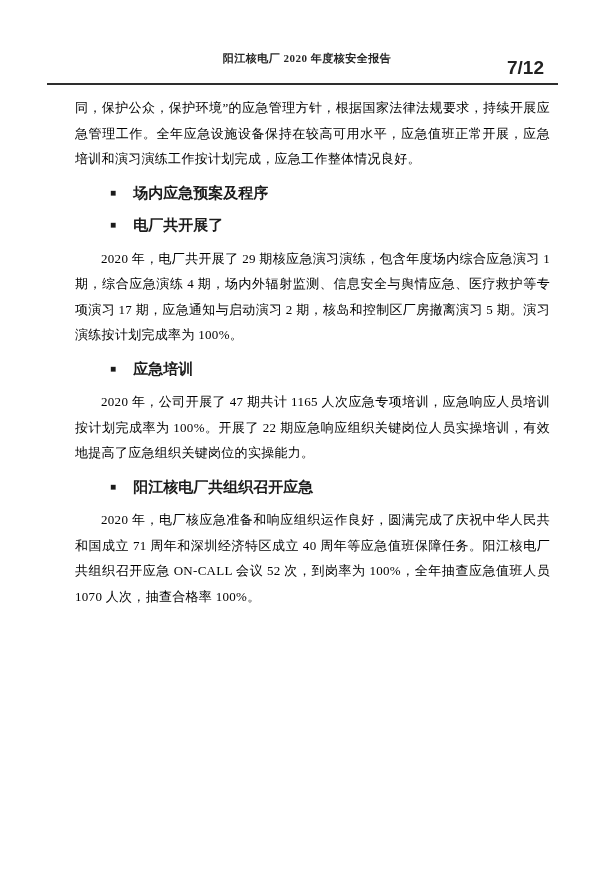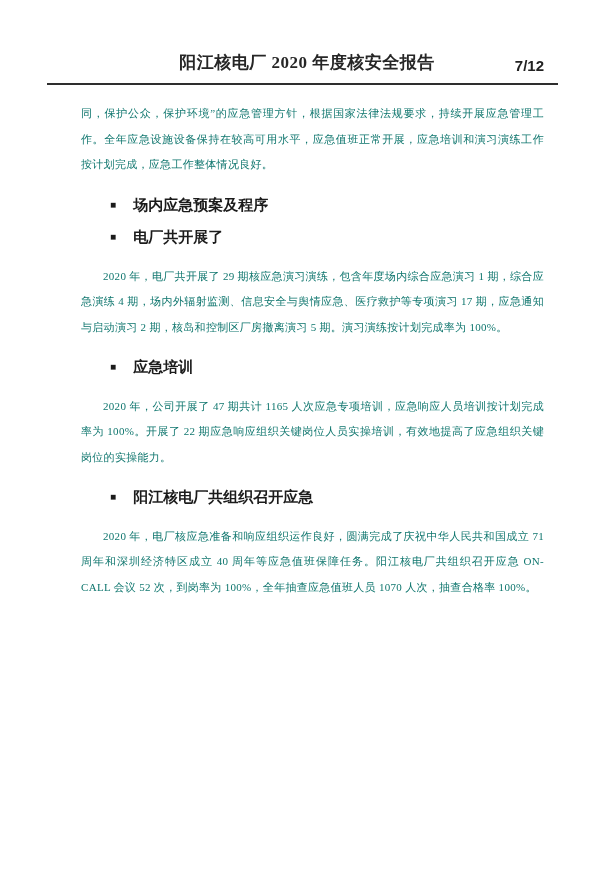--- a/index.html
+++ b/index.html
@@ -12,56 +12,56 @@
     color: #1f1f1f;
     font-family: "Liberation Serif", "DejaVu Serif", serif;
     overflow: hidden;
   }
   .header-title {
     position: absolute;
     top: 51px;
     left: 0;
     width: 100%;
     text-align: center;
-    font-size: 17px;
+    font-size: 11px;
     font-weight: 600;
     letter-spacing: 0.5px;
     color: #262626;
   }
   .page-number {
     position: absolute;
     top: 57px;
     right: 70px;
     font-family: "Liberation Sans", sans-serif;
     font-weight: 700;
-    font-size: 15px;
+    font-size: 19px;
     color: #222222;
   }
   .header-rule {
     position: absolute;
     top: 83px;
     left: 47px;
     width: 511px;
     height: 2px;
     background: #2e2e2e;
   }
   .doc-body {
     position: absolute;
     top: 87px;
     left: 67px;
     width: 491px;
   }
   .para {
-    margin: 14px;
-    font-size: 11px;
+    margin: 8px;
+    font-size: 13px;
     line-height: 25.5px;
     text-align: justify;
     text-indent: 2em;
     letter-spacing: 0.3px;
-    color: #0f766e;
+    color: #000000;
   }
   .para.continuation { text-indent: 0; }
   .heading {
     margin: 7px 0 4px 0;
     padding-left: 43px;
     font-family: "Liberation Sans", "DejaVu Sans", sans-serif;
     font-size: 15px;
     font-weight: 700;
     line-height: 25.5px;
     color: #1b1b1b;

